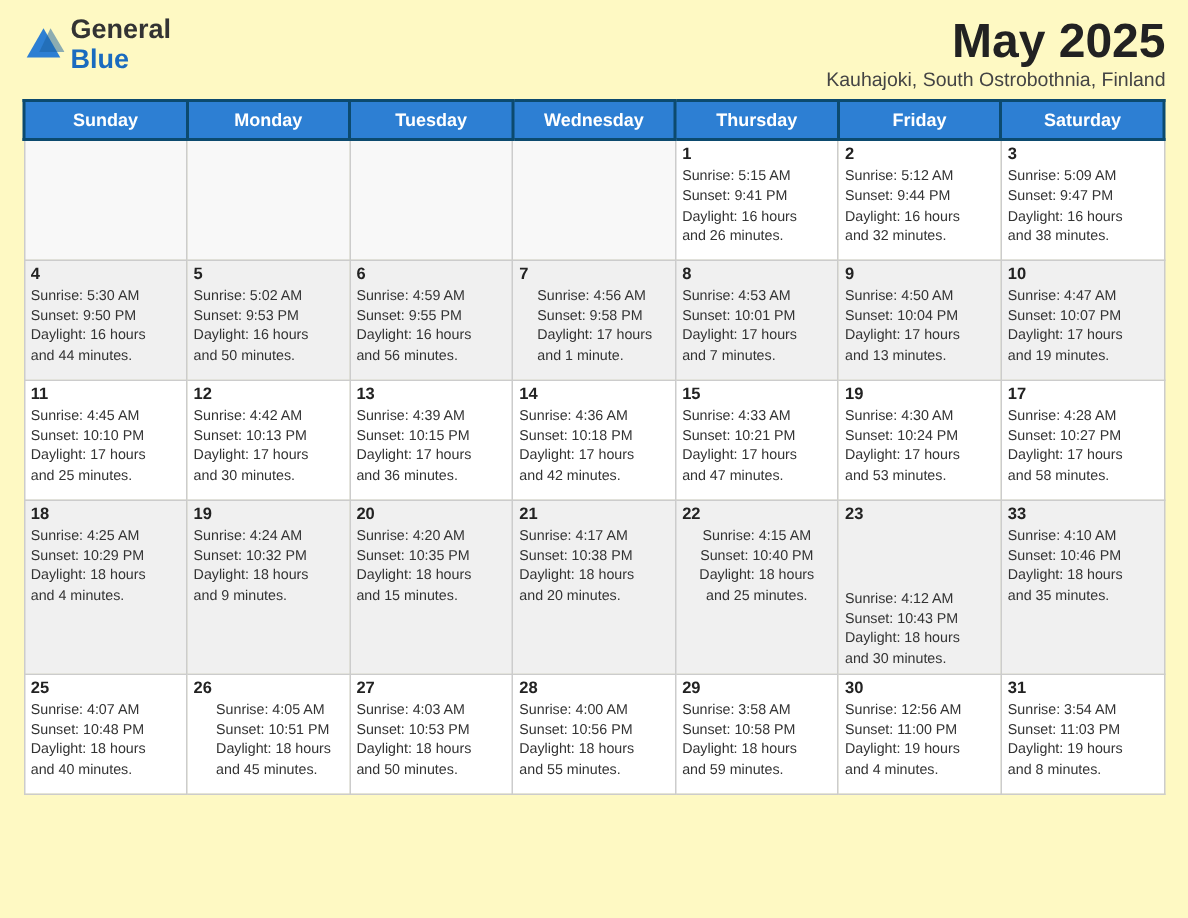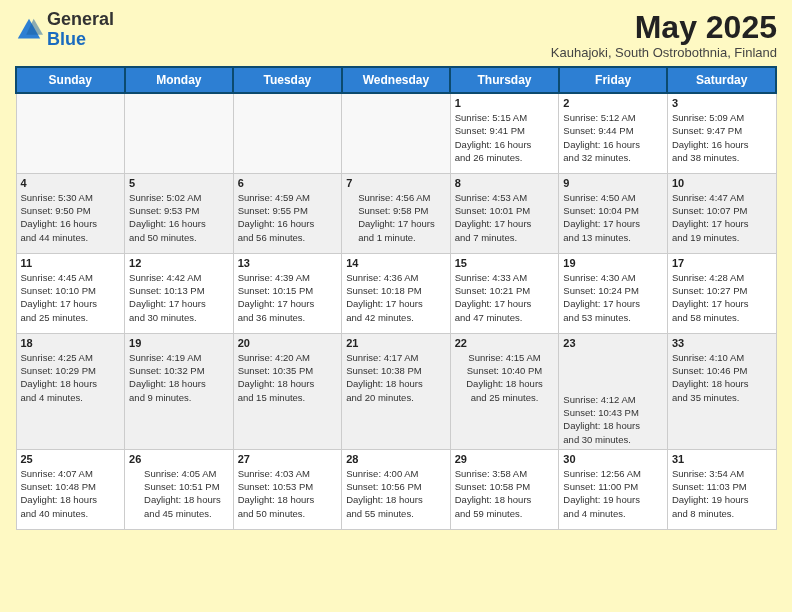--- a/index.html
+++ b/index.html
@@ -262,21 +262,21 @@
         <tr>
           <td class="day-cell shaded">
             <div class="day-number">18</div>
             <div class="day-info" style="white-space: pre-line;">Sunrise: 4:25 AM
 Sunset: 10:29 PM
 Daylight: 18 hours
 and 4 minutes.</div>
           </td>
           <td class="day-cell shaded">
             <div class="day-number">19</div>
-            <div class="day-info" style="white-space: pre-line;">Sunrise: 4:19 AM
+            <div class="day-info" style="white-space: pre-line;">Sunrise: 4:24 AM
 Sunset: 10:32 PM
 Daylight: 18 hours
 and 9 minutes.</div>
           </td>
           <td class="day-cell shaded">
             <div class="day-number">20</div>
             <div class="day-info" style="white-space: pre-line;">Sunrise: 4:20 AM
 Sunset: 10:35 PM
 Daylight: 18 hours
 and 15 minutes.</div>

